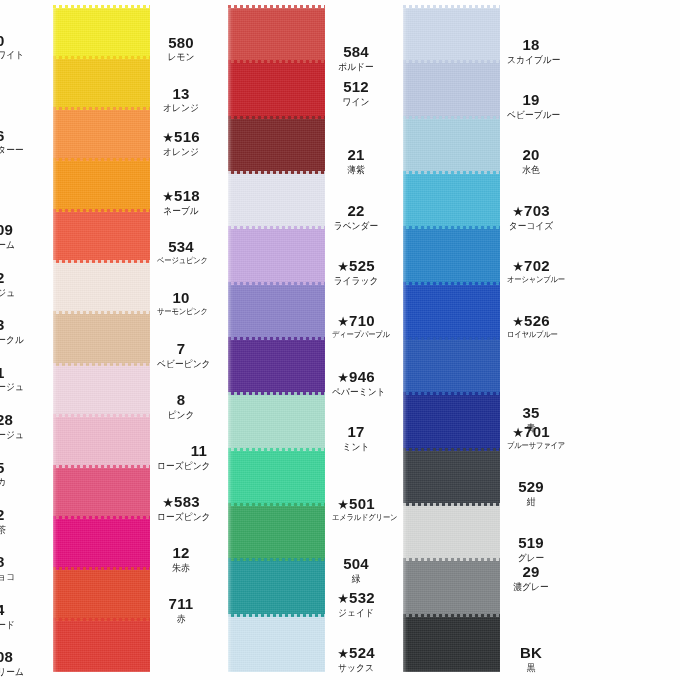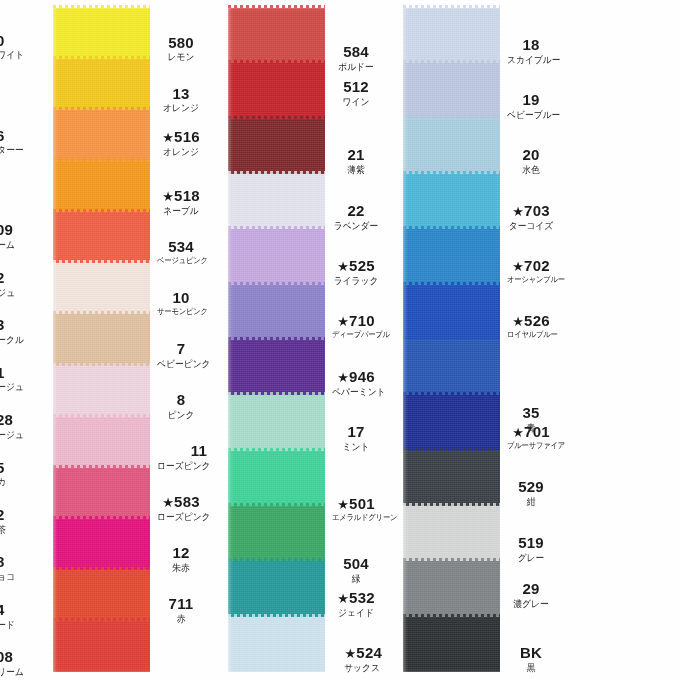--- a/index.html
+++ b/index.html
@@ -276,21 +276,21 @@
         <div class="name long">エメラルドグリーン</div>
       </div>
       <div class="lbl" style="top: 556px;">
         <div class="code">504</div>
         <div class="name">緑</div>
       </div>
       <div class="lbl" style="top: 590.1px;">
         <div class="code"><span class="star">★</span><span>532</span></div>
         <div class="name">ジェイド</div>
       </div>
-      <div class="lbl" style="top: 645.4px; text-align: right;">
+      <div class="lbl" style="top: 645.4px;">
         <div class="code"><span class="star">★</span><span>524</span></div>
         <div class="name">サックス</div>
       </div>
     </div>
   <div class="labels l3">
       <div class="lbl" style="top: 36.8px;">
         <div class="code">18</div>
         <div class="name">スカイブルー</div>
       </div>
       <div class="lbl" style="top: 92.1px;">
@@ -322,21 +322,21 @@
         <div class="name long">ブルーサファイア</div>
       </div>
       <div class="lbl" style="top: 479.4px;">
         <div class="code">529</div>
         <div class="name">紺</div>
       </div>
       <div class="lbl" style="top: 534.8px;">
         <div class="code">519</div>
         <div class="name">グレー</div>
       </div>
-      <div class="lbl" style="top: 581px;">
+      <div class="lbl" style="top: 564px;">
         <div class="code">29</div>
         <div class="name">濃グレー</div>
       </div>
       <div class="lbl" style="top: 645.4px;">
         <div class="code">BK</div>
         <div class="name">黒</div>
       </div>
     </div>
 
 </div>

